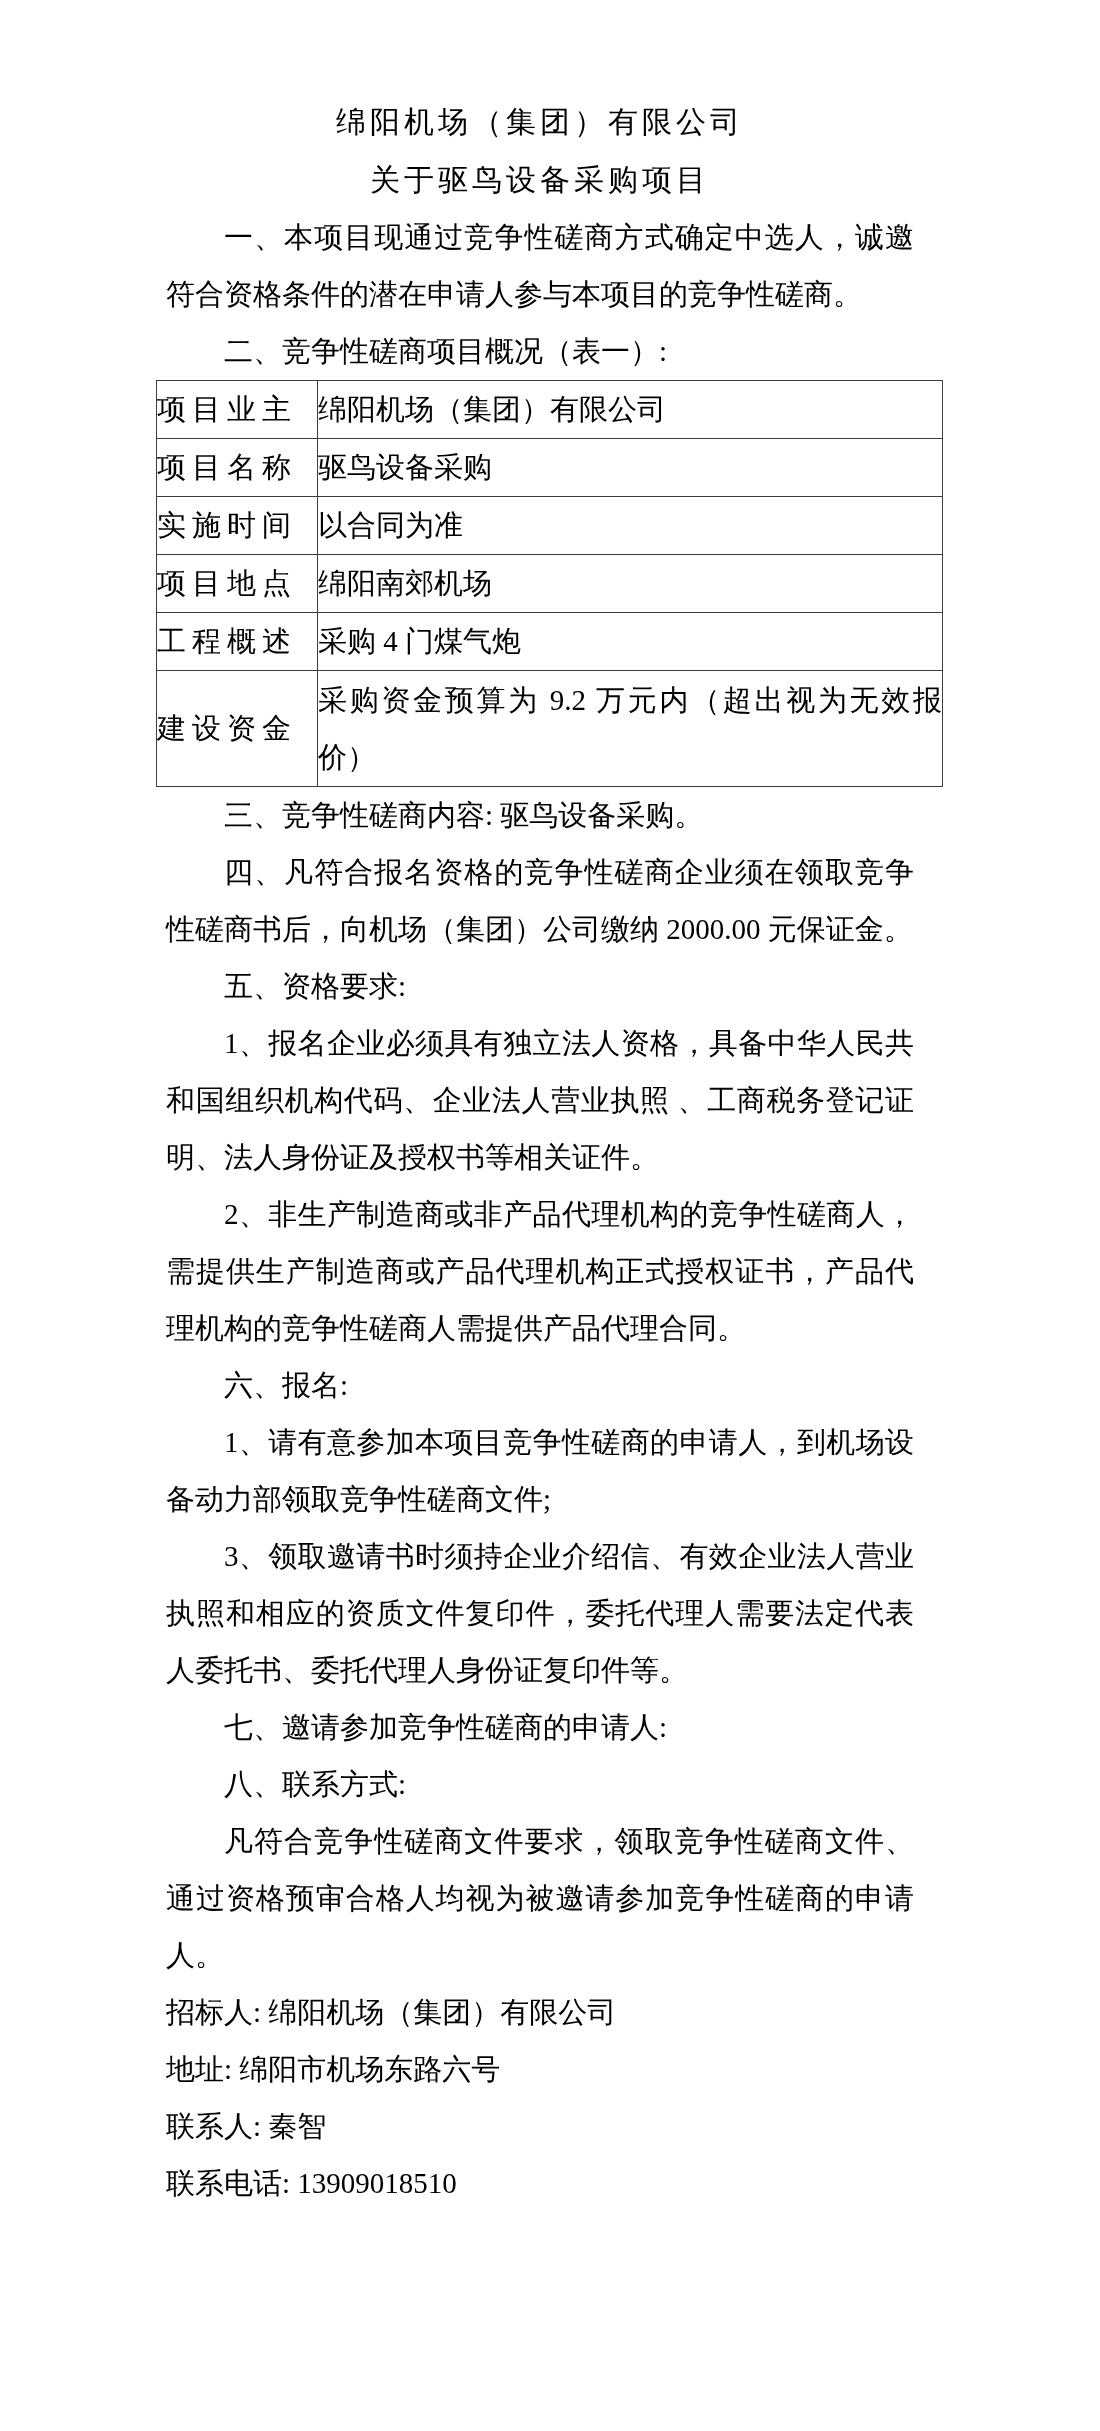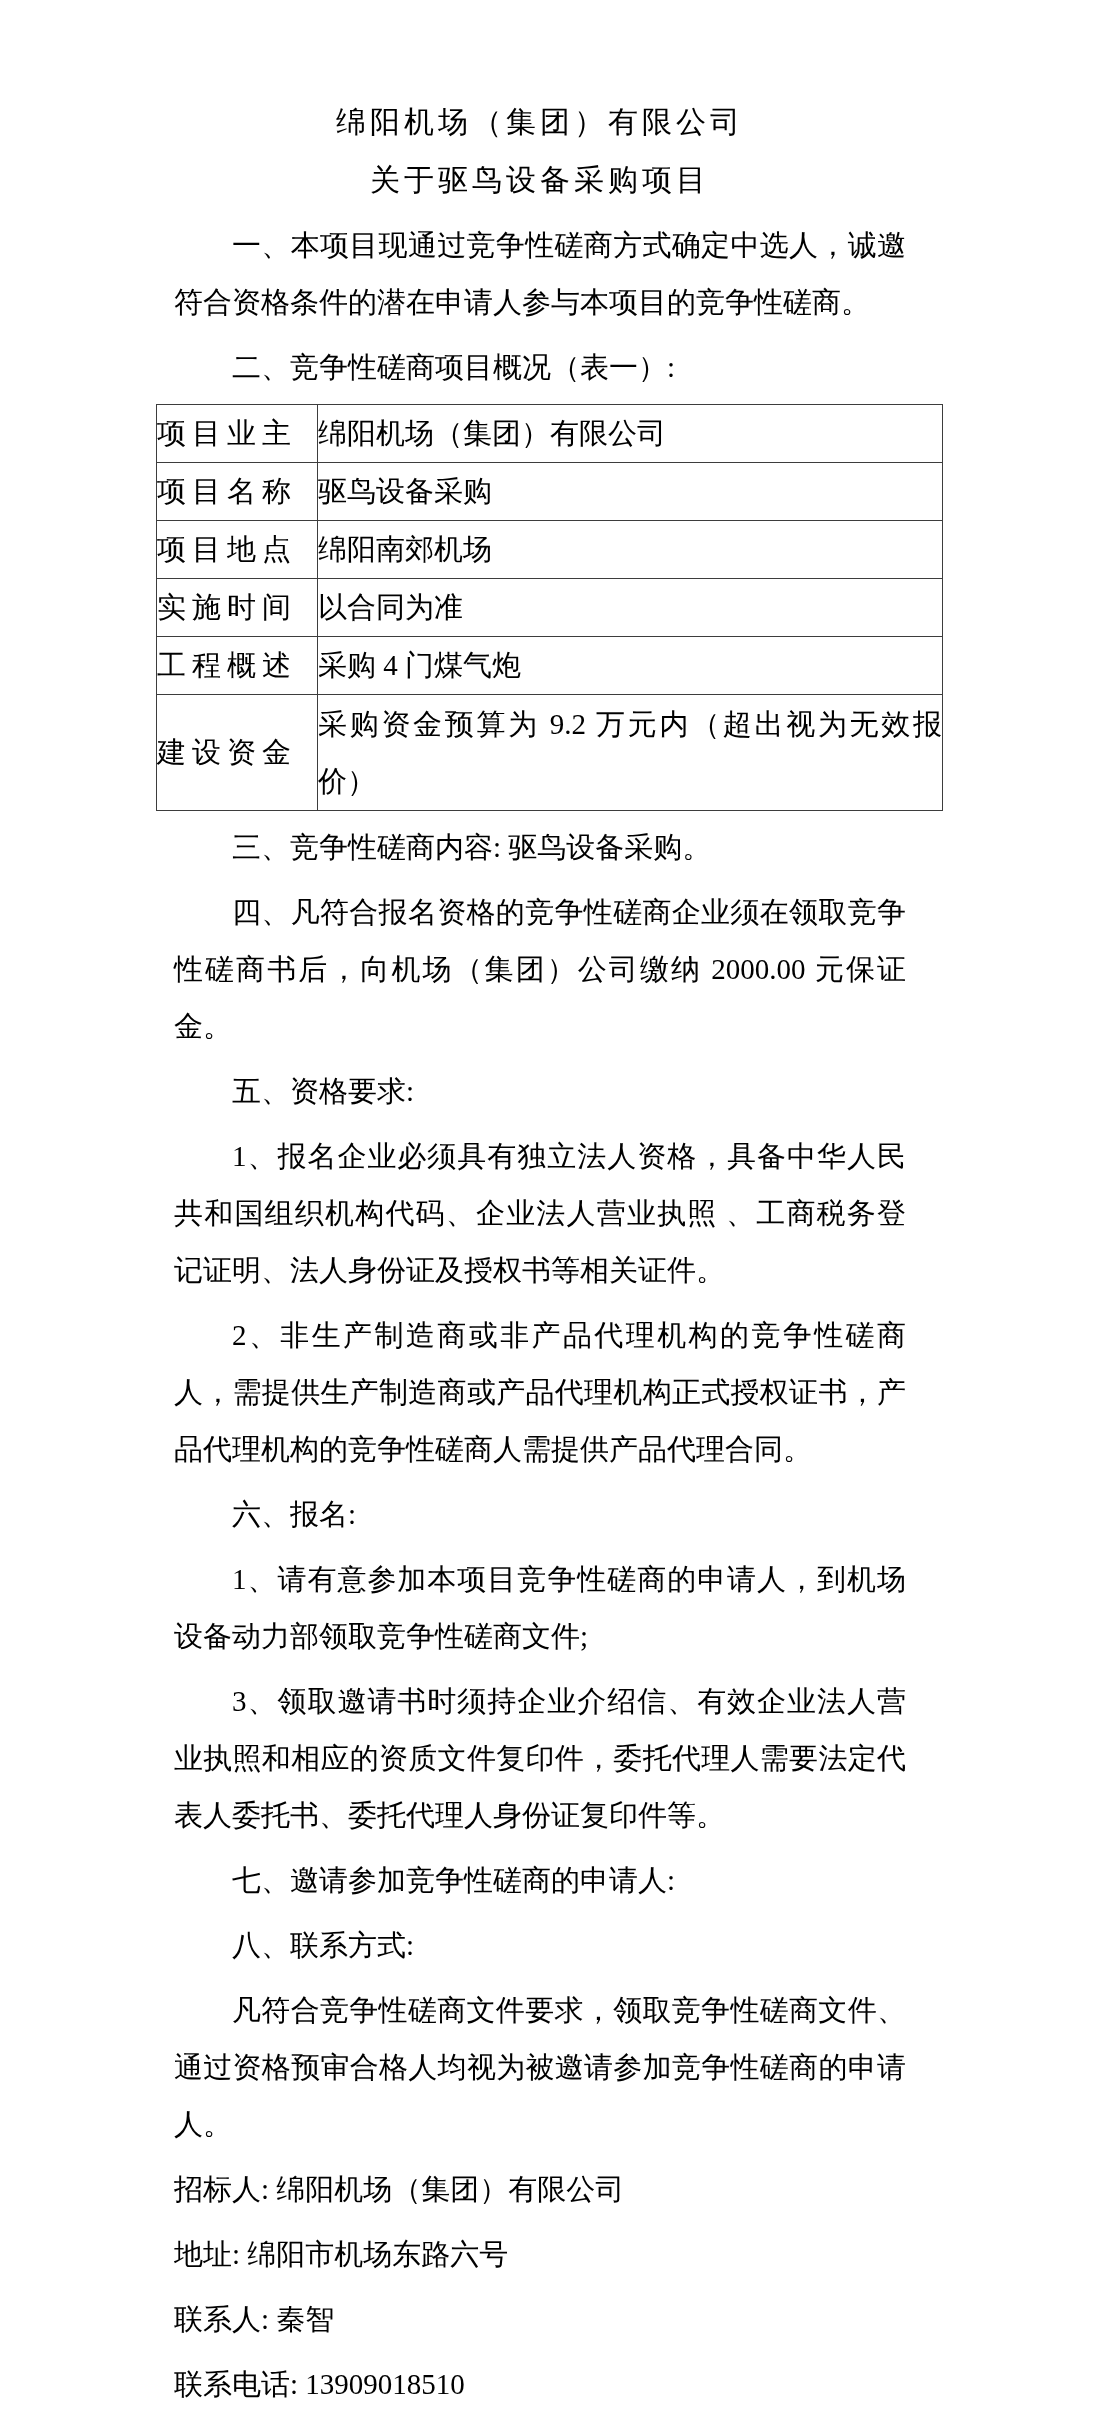--- a/index.html
+++ b/index.html
@@ -25,35 +25,35 @@
   .title-line {
     margin: 0;
     font-size: 30px;
     font-weight: normal;
     line-height: 58px;
     text-align: center;
     letter-spacing: 4px;
     white-space: nowrap;
   }
   .para {
-    margin: 8px;
+    margin: 0;
     font-size: 29px;
     line-height: 57px;
     text-align: justify;
     letter-spacing: 0;
   }
   .para.indent {
     text-indent: 58px;
   }
   table.overview {
     border-collapse: collapse;
     table-layout: fixed;
     width: 787px;
     margin-left: -10px;
-    margin-top: 8px;
+    margin-top: 0;
     margin-bottom: 0;
   }
   table.overview td {
     border: 1px solid #3d3d3d;
     font-size: 29px;
     line-height: 57px;
     vertical-align: middle;
     padding: 0;
     overflow: hidden;
   }
@@ -87,26 +87,26 @@
       <tbody>
         <tr class="row-normal">
           <td class="cell-label">项目业主</td>
           <td class="cell-value">绵阳机场（集团）有限公司</td>
         </tr>
         <tr class="row-normal">
           <td class="cell-label">项目名称</td>
           <td class="cell-value">驱鸟设备采购</td>
         </tr>
         <tr class="row-normal">
+          <td class="cell-label">实施时间</td>
+          <td class="cell-value">以合同为准</td>
+        </tr>
+        <tr class="row-normal">
           <td class="cell-label">项目地点</td>
           <td class="cell-value">绵阳南郊机场</td>
-        </tr>
-        <tr class="row-normal">
-          <td class="cell-label">实施时间</td>
-          <td class="cell-value">以合同为准</td>
         </tr>
         <tr class="row-normal">
           <td class="cell-label">工程概述</td>
           <td class="cell-value">采购 4 门煤气炮</td>
         </tr>
         <tr class="row-tall">
           <td class="cell-label">建设资金</td>
           <td class="cell-value">采购资金预算为 9.2 万元内（超出视为无效报价）</td>
         </tr>
       </tbody>

